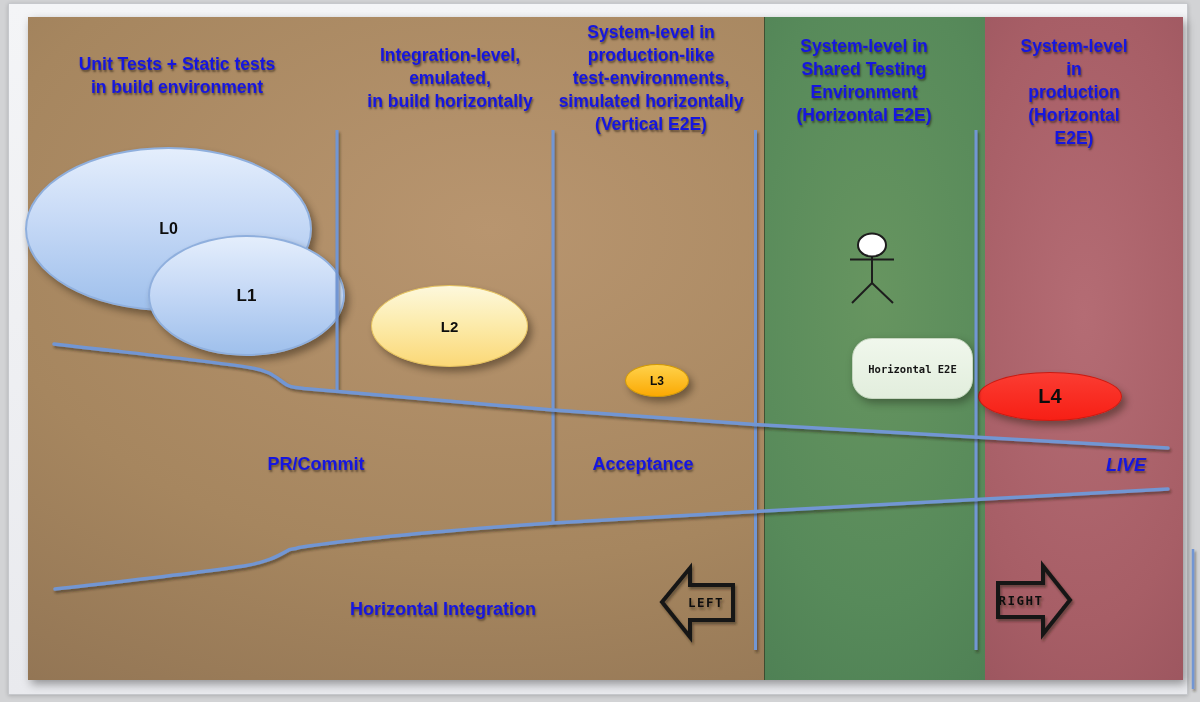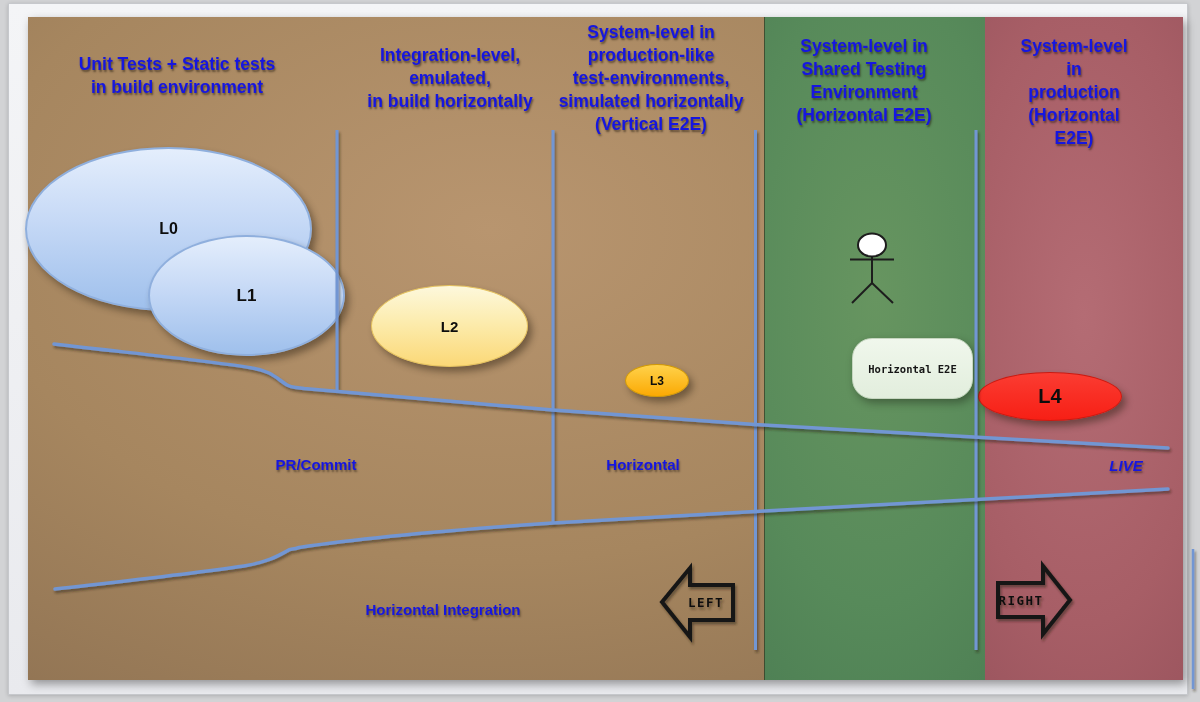--- a/index.html
+++ b/index.html
@@ -30,21 +30,21 @@
     background:radial-gradient(ellipse 240px 560px at 50% 45%, #b46c74 0%, #a75e66 55%, #934f59 100%);
   }
   .hdr{
     position:absolute;transform:translateX(-50%);
     color:#1616e0;font-weight:bold;font-size:17.5px;line-height:23px;
     text-align:center;white-space:pre-line;
     text-shadow:1px 2px 2px rgba(35,25,15,.55);
   }
   .stage{
     position:absolute;transform:translate(-50%,-50%);
-    color:#1616e0;font-weight:bold;font-size:15px;
+    color:#1616e0;font-weight:bold;font-size:18px;
     text-shadow:1px 2px 2px rgba(35,25,15,.5);
     white-space:nowrap;
   }
   .ell{
     position:absolute;border-radius:50%;
     display:flex;align-items:center;justify-content:center;
     color:#0d0d0d;font-weight:bold;
     box-shadow:4px 5px 7px rgba(40,28,15,.45);
   }
   .ell-l0{background:linear-gradient(180deg,#e4eefc 0%,#c6d9f6 45%,#9fc0ec 100%);border:2px solid #8fafdd;}
@@ -109,21 +109,21 @@
   </div>
 <div class="ell ell-l4" style="left:978px;top:372px;width:142px;height:47px;font-size:20px;">
     <span>L4</span>
   </div>
 
 <div class="e2e-box">
   <span>Horizontal E2E</span>
 </div>
 
 <div class="stage" style="left:316px;top:464px;">PR/Commit</div>
-<div class="stage" style="left:643px;top:464px;">Horizontal</div>
+<div class="stage" style="left:643px;top:464px;">Acceptance</div>
 <div class="stage" style="left:1126px;top:465px;font-style:italic;">LIVE</div>
 <div class="stage" style="left:443px;top:609px;">Horizontal Integration</div>
 
 <svg class="overlay" width="1200" height="702" viewBox="0 0 1200 702">
   <defs>
     <filter id="softsh" x="-20%" y="-20%" width="140%" height="140%">
       <feDropShadow dx="1.5" dy="2.5" stdDeviation="1.3" flood-color="#2a2016" flood-opacity="0.5"></feDropShadow>
     </filter>
   </defs>
 

